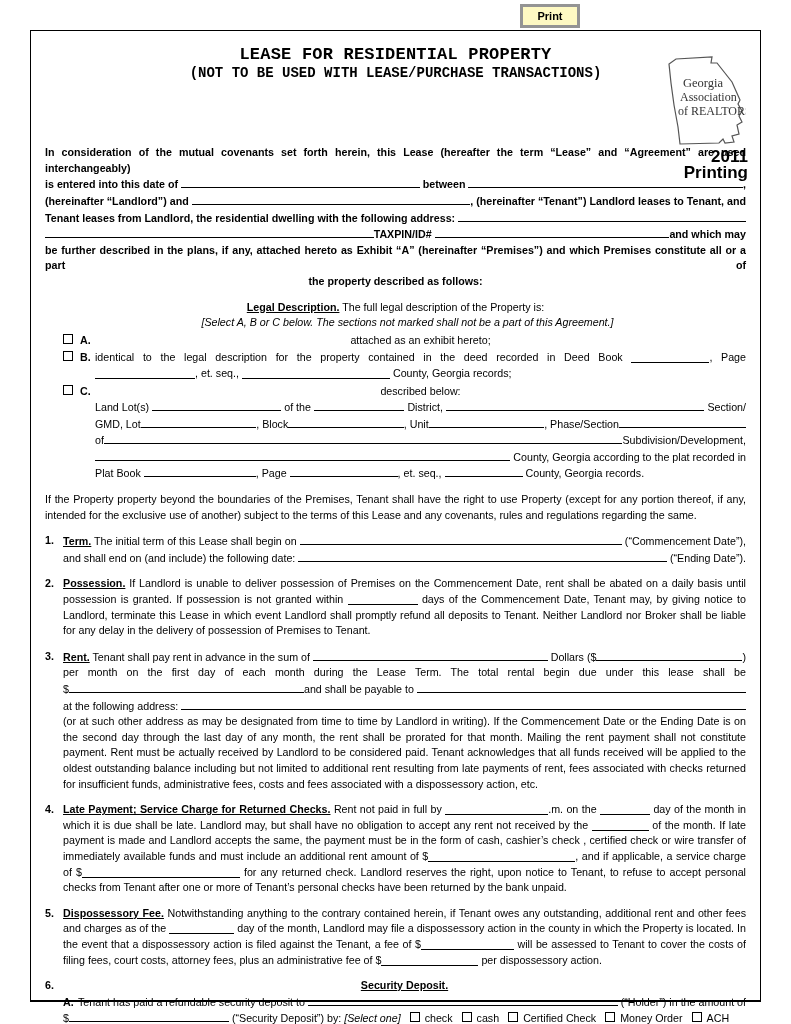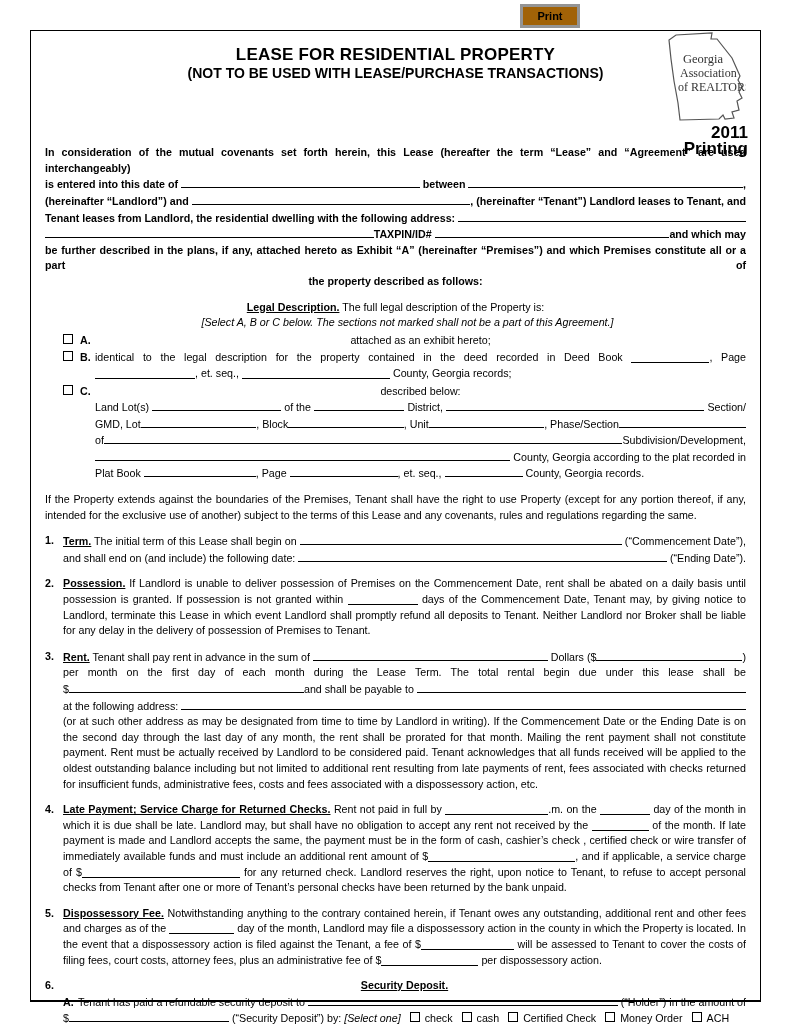--- a/index.html
+++ b/index.html
@@ -1,22 +1,22 @@
 <!DOCTYPE html>
 <html><head>
 <meta charset="utf-8">
 <style>
   html,body{margin:0;padding:0;background:#fff;}
   .screen{position:relative;width:791px;height:1024px;background:#fff;font-family:"Liberation Sans",sans-serif;color:#000;}
-  .print-btn{position:absolute;left:520px;top:4px;width:60px;height:24px;background:#a16207;border:3px solid #949494;font-family:"Liberation Sans",sans-serif;font-weight:bold;font-size:11px;color:#000;padding:0;line-height:16px;}
+  .print-btn{position:absolute;left:520px;top:4px;width:60px;height:24px;background:#fef9c3;border:3px solid #949494;font-family:"Liberation Sans",sans-serif;font-weight:bold;font-size:11px;color:#000;padding:0;line-height:16px;}
   .page{position:absolute;left:30px;top:30px;width:731px;height:972px;border:1px solid #000;border-bottom-width:2px;box-sizing:border-box;padding:8px 14px 6px 14px;display:flex;flex-direction:column;font-size:10.7px;line-height:15.6px;}
-  .doc-header{text-align:center;margin-top:8px;}
+  .doc-header{text-align:center;margin-top:8px;font-family:Liberation Mono, monospace;}
   .title{font-size:17px;font-weight:bold;letter-spacing:.2px;}
   .subtitle{font-size:14px;font-weight:bold;margin-top:3px;}
-  .logo{position:absolute;right:12px;top:0;width:100px;text-align:center;}
+  .logo{position:absolute;right:12px;top:24px;width:100px;text-align:center;}
   .logo svg{display:block;margin:0 auto;}
   .printing{font-weight:bold;font-size:17px;margin-top:2px;text-align:right;}
   p{margin:0;text-align:center;}
   .jpara{text-align:justify;}
   .jlast{text-align:justify;text-align-last:justify;}
   .i{font-style:italic;}
   .bu{font-weight:bold;text-decoration:underline;}
   .fline{display:flex;align-items:baseline;}
   .fline span{white-space:pre;}
   .bk{display:inline-block;border-bottom:1px solid #000;height:11px;margin-bottom:-2px;}
@@ -144,21 +144,21 @@
             <span>Plat Book </span>
             <span class="bk" style="width:112px"></span>
             <span>, Page </span>
             <span class="bk" style="width:108px"></span>
             <span>, et. seq., </span>
             <span class="bk" style="width:78px"></span>
             <span> County, Georgia records.</span>
           </div>
         </div>
       </div>
-      <p class="jpara tailp">If the Property extends against the boundaries of the Premises, Tenant shall have the right to use Property (except for any portion thereof, if any, intended for the exclusive use of another) subject to the terms of this Lease and any covenants, rules and regulations regarding the same.</p>
+      <p class="jpara tailp">If the Property property beyond the boundaries of the Premises, Tenant shall have the right to use Property (except for any portion thereof, if any, intended for the exclusive use of another) subject to the terms of this Lease and any covenants, rules and regulations regarding the same.</p>
     </div>
 
     <div class="item">
       <span class="no">1.</span>
       <div class="ibody">
         <div class="fline">
           <span class="bu">Term.</span>
           <span> The initial term of this Lease shall begin on </span>
           <span class="bk bf"></span>
           <span> (“Commencement Date”),</span>

